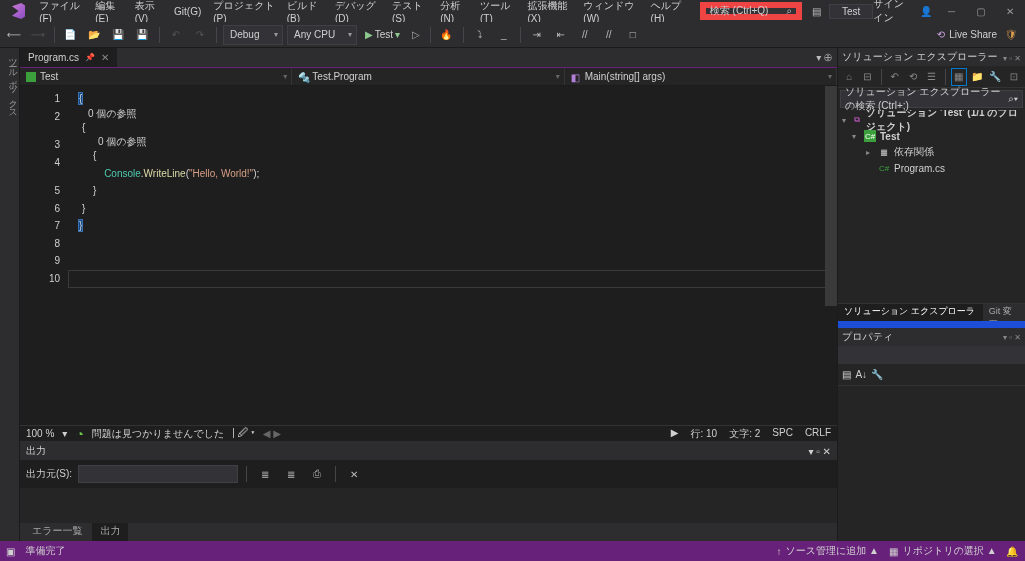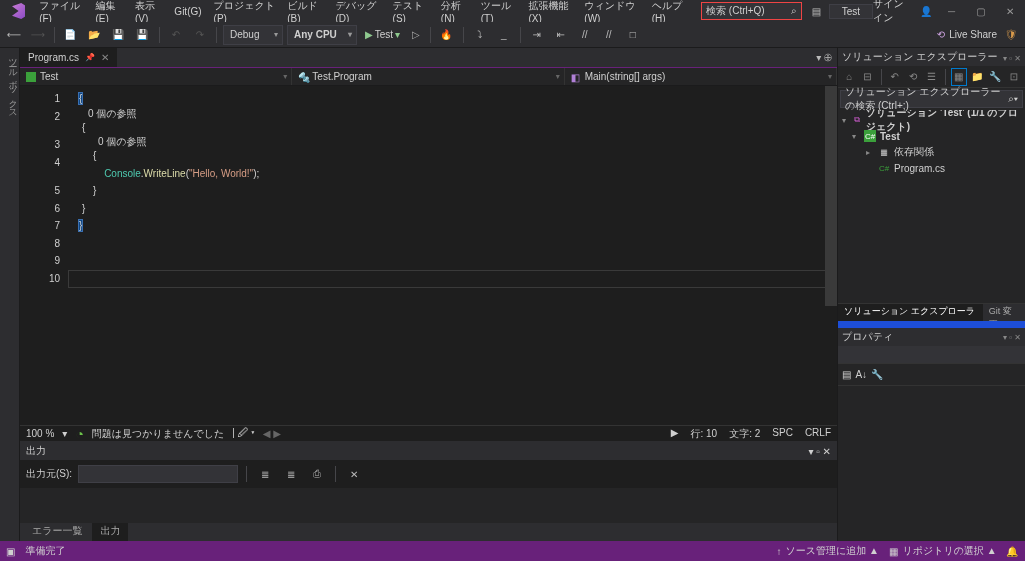--- a/index.html
+++ b/index.html
@@ -1,21 +1,21 @@
 <!DOCTYPE html>
 <html><head>
 <meta charset="utf-8">
 <style>
 *{box-sizing:border-box;margin:0;padding:0;font-family:"Segoe UI","Meiryo",sans-serif;font-size:10px;color:#d0d0d0;}
 body{background:#2d2d30;width:1025px;height:561px;overflow:hidden;display:flex;flex-direction:column;}
 .menubar{height:22px;background:#2d2d30;display:flex;align-items:center;padding:0 4px;gap:0;}
 .vs-logo{width:16px;height:16px;margin:0 8px;background:linear-gradient(135deg,#cb7cd6,#8a4bc4);clip-path:polygon(0 20%,70% 0,100% 15%,100% 85%,70% 100%,0 80%,50% 50%);}
 .menu-item{padding:3px 6px;cursor:pointer;}
 .menu-spacer{flex:1;}
-.search-global{width:120px;height:18px;background:#333337;border:1px solid #ef4444;padding:0 4px;color:#999;display:flex;align-items:center;justify-content:space-between;}
+.search-global{width:120px;height:18px;background:#333337;border:6px solid #ef4444;padding:0 4px;color:#999;display:flex;align-items:center;justify-content:space-between;}
 .nbsp{width:8px}
 .testbtn{background:#333337;border:1px solid #3f3f46;padding:1px 12px;cursor:pointer;margin-left:4px;}
 .right-menu{display:flex;align-items:center;gap:8px;}
 .win-btn{width:28px;height:20px;display:flex;align-items:center;justify-content:center;cursor:pointer;color:#999;}
 .toolbar{height:26px;background:#2d2d30;display:flex;align-items:center;padding:0 4px;gap:4px;border-bottom:1px solid #1b1b1c;}
 .tb-btn{width:20px;height:20px;display:flex;align-items:center;justify-content:center;cursor:pointer;color:#bbb;}
 .tb-sep{width:1px;height:16px;background:#46464a;margin:0 2px;}
 .combo{background:#333337;border:1px solid #3f3f46;height:20px;padding:0 16px 0 6px;display:flex;align-items:center;position:relative;min-width:60px;}
 .combo::after{content:"▾";position:absolute;right:4px;color:#999;font-size:8px;}
 .run-btn{color:#8fc98f;display:flex;align-items:center;gap:2px;padding:0 4px;cursor:pointer;}
@@ -120,21 +120,21 @@
   <div class="tb-sep"></div>
   <div class="tb-btn">📄</div>
   <div class="tb-btn">📂</div>
   <div class="tb-btn">💾</div>
   <div class="tb-btn">💾</div>
   <div class="tb-sep"></div>
   <div class="tb-btn" style="color:#555">↶</div>
   <div class="tb-btn" style="color:#555">↷</div>
   <div class="tb-sep"></div>
   <div class="combo">Debug</div>
-  <div class="combo" style="min-width:70px;font-weight:bold;">Any CPU</div>
+  <div class="combo" style="min-width:70px;">Any CPU</div>
   <div class="run-btn">▶ <span>Test</span> ▾</div>
   <div class="run-btn" style="color:#aaa">▷</div>
   <div class="tb-sep"></div>
   <div class="tb-btn" style="color:#e05a2b">🔥</div>
   <div class="tb-sep"></div>
   <div class="tb-btn">⤵</div>
   <div class="tb-btn">_</div>
   <div class="tb-sep"></div>
   <div class="tb-btn">⇥</div>
   <div class="tb-btn">⇤</div>

